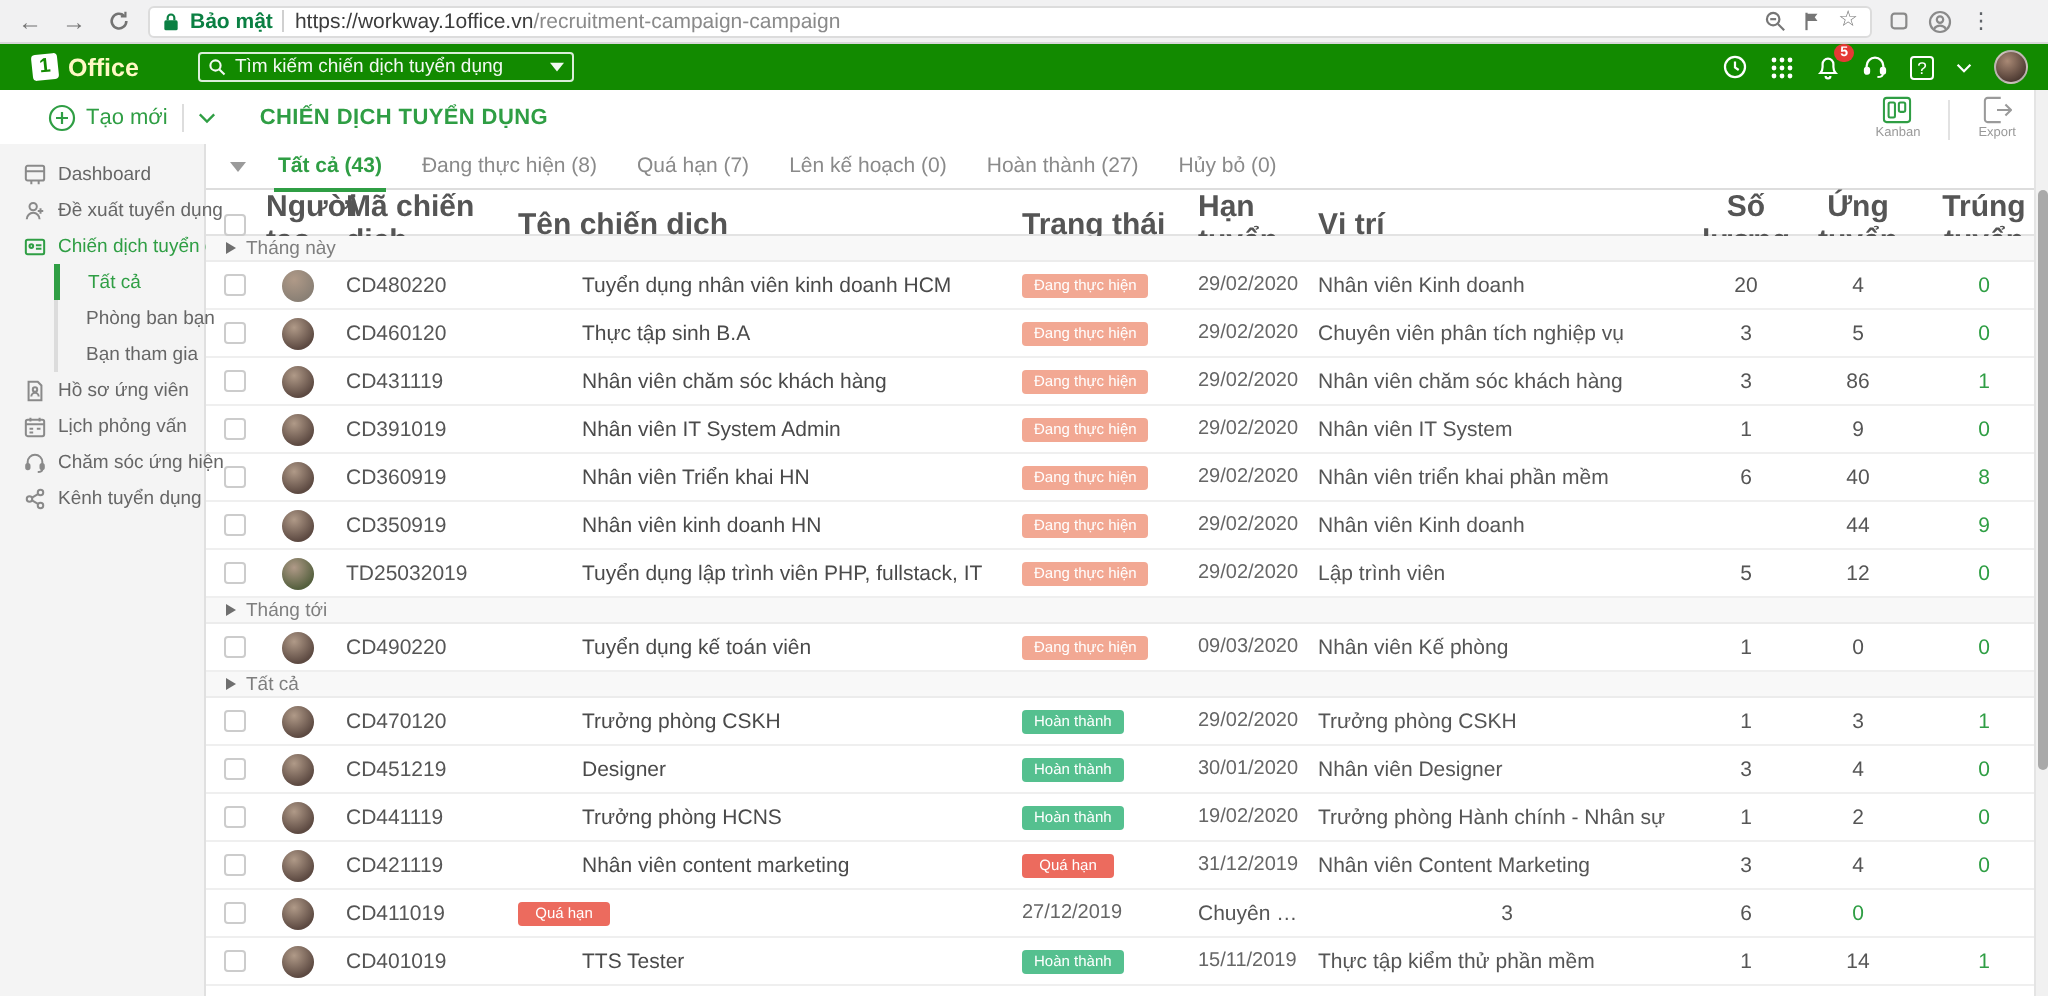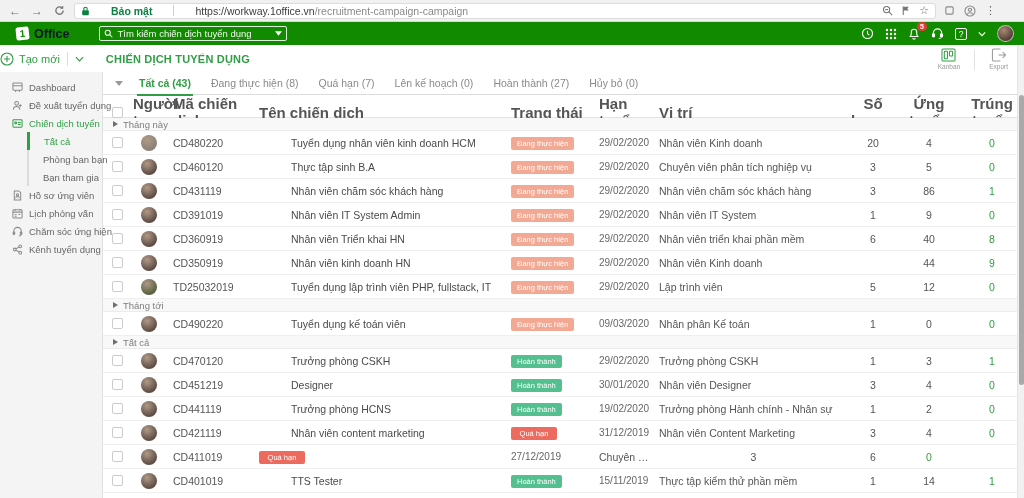--- a/index.html
+++ b/index.html
@@ -3,48 +3,48 @@
 <meta charset="utf-8">
 <style>
   * { margin:0; padding:0; box-sizing:border-box; }
   html,body { width:1024px; height:498px; overflow:hidden; }
   body { font-family:"Liberation Sans","DejaVu Sans",sans-serif; background:#fff; position:relative; font-size:11px; color:#444; }
   svg { display:block; }
 
   
   .browser-bar { height:22px; background:#f1f1f2; border-bottom:1px solid #d8d8d8; display:flex; align-items:center; padding:0 8px; gap:8px; }
   .nav-ico { color:#737373; width:14px; height:14px; display:flex; align-items:center; justify-content:center; font-size:12px; }
-  .omnibox { flex:1; height:16px; background:#fff; border:1px solid #dcdcdc; border-radius:3px; display:flex; align-items:center; padding:0 6px; gap:21px; max-width:862px; }
+  .omnibox { flex:1; height:16px; background:#fff; border:1px solid #dcdcdc; border-radius:3px; display:flex; align-items:center; padding:0 6px; gap:5px; max-width:862px; }
   .secure { color:#0b8043; font-weight:bold; font-size:10.5px; display:flex; align-items:center; gap:3px; }
   .omni-sep { width:1px; height:11px; background:#d0d0d0; }
   .url { font-size:10.5px; white-space:nowrap; overflow:hidden; }
   .url .domain { color:#3c3c3c; }
   .url .path { color:#8a8a8a; }
   .omni-right { margin-left:auto; display:flex; align-items:center; gap:8px; color:#767676; }
   .browser-right { display:flex; align-items:center; gap:9px; color:#8a8a8a; padding-right:2px; }
   .star { font-size:11px; color:#767676; line-height:1; }
   .dots { font-size:11px; color:#5f6368; letter-spacing:0; }
 
   
   .app-header { height:23px; background:#128a00; display:flex; align-items:center; padding:0 10px 0 16px; gap:10px; }
   .logo { display:flex; align-items:center; gap:5px; }
   .logo-box { width:13px; height:13px; background:#fff; border-radius:2px; transform:rotate(-6deg); color:#128a00; font-weight:bold; font-size:10px; display:flex; align-items:center; justify-content:center; }
-  .logo-text { color:#0f172a; font-weight:bold; font-size:12.5px; }
+  .logo-text { color:#fef9c3; font-weight:bold; font-size:12.5px; }
   .hsearch { margin-left:20px; width:188px; height:15px; border:1px solid rgba(255,255,255,.85); border-radius:2px; display:flex; align-items:center; padding:0 4px; gap:4px; }
   .hsearch input { flex:1; background:transparent; border:0; outline:none; color:#fff; font-size:9.5px; font-family:inherit; }
   .hsearch input::placeholder { color:rgba(255,255,255,.95); }
   .hdr-right { margin-left:auto; display:flex; align-items:center; gap:11px; color:#fff; }
   .bell-wrap { position:relative; }
   .badge { position:absolute; top:-5px; right:-7px; background:#e53935; color:#fff; font-size:7px; font-weight:bold; border-radius:6px; padding:1px 3px; line-height:1; }
   .help-box { width:12px; height:12px; border:1px solid #fff; border-radius:2px; font-size:8.5px; display:flex; align-items:center; justify-content:center; }
   .hdr-avatar { width:17px; height:17px; border-radius:50%; background:radial-gradient(circle at 38% 30%, #a98975 0%, #4d3a32 75%); border:1px solid rgba(255,255,255,.6); }
 
   
   .action-bar { height:27px; background:#fff; display:flex; align-items:center; position:relative; }
-  .create-group { display:flex; align-items:center; gap:7px; color:#2f9e44; }
+  .create-group { display:flex; align-items:center; gap:7px; padding-left:24px; color:#2f9e44; }
   .create-label { font-size:11px; color:#2f9e44; }
   .vsep { width:1px; height:14px; background:#ddd; }
   .page-title { margin-left:22px; color:#2f9e44; font-weight:bold; font-size:11px; letter-spacing:.2px; }
   .view-actions { position:absolute; right:16px; top:3px; display:flex; align-items:flex-start; gap:14px; }
   .view-btn { display:flex; flex-direction:column; align-items:center; gap:1px; }
   .view-btn .lbl { font-size:6.5px; color:#999; }
   .va-sep { width:1px; height:20px; background:#e2e2e2; margin-top:2px; }
 
   
   .main { display:flex; height:426px; }
@@ -442,21 +442,21 @@
           <span class="tri-right"></span>
           <span>Tháng tới</span>
         </div>
         <div class="grid-row data-row">
           <span class="checkbox"></span>
           <span class="avatar" style="background: radial-gradient(circle at 38% 30%, rgb(176, 154, 136) 0%, rgb(93, 74, 66) 72%);"></span>
           <span>CD490220</span>
           <span class="cell-name">Tuyển dụng kế toán viên</span>
           <span><span class="status-badge" style="background: rgb(242, 168, 147);">Đang thực hiện</span></span>
           <span class="cell-date">09/03/2020</span>
-          <span class="cell-pos">Nhân phân Kế toán</span>
+          <span class="cell-pos">Nhân viên Kế phòng</span>
           <span class="c-num">1</span>
           <span class="c-num">0</span>
           <span class="c-num hired">0</span>
         </div>
         <div class="group-row">
           <span class="tri-right"></span>
           <span>Tất cả</span>
         </div>
         <div class="grid-row data-row">
           <span class="checkbox"></span>

